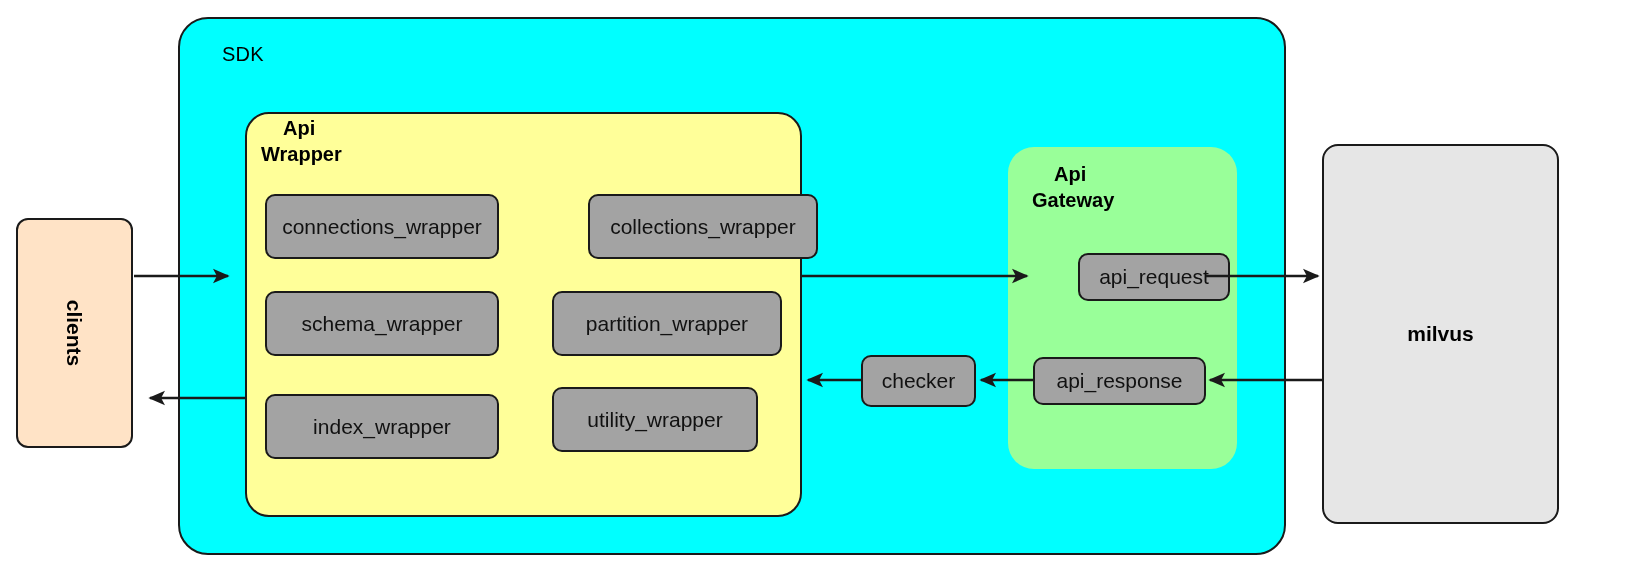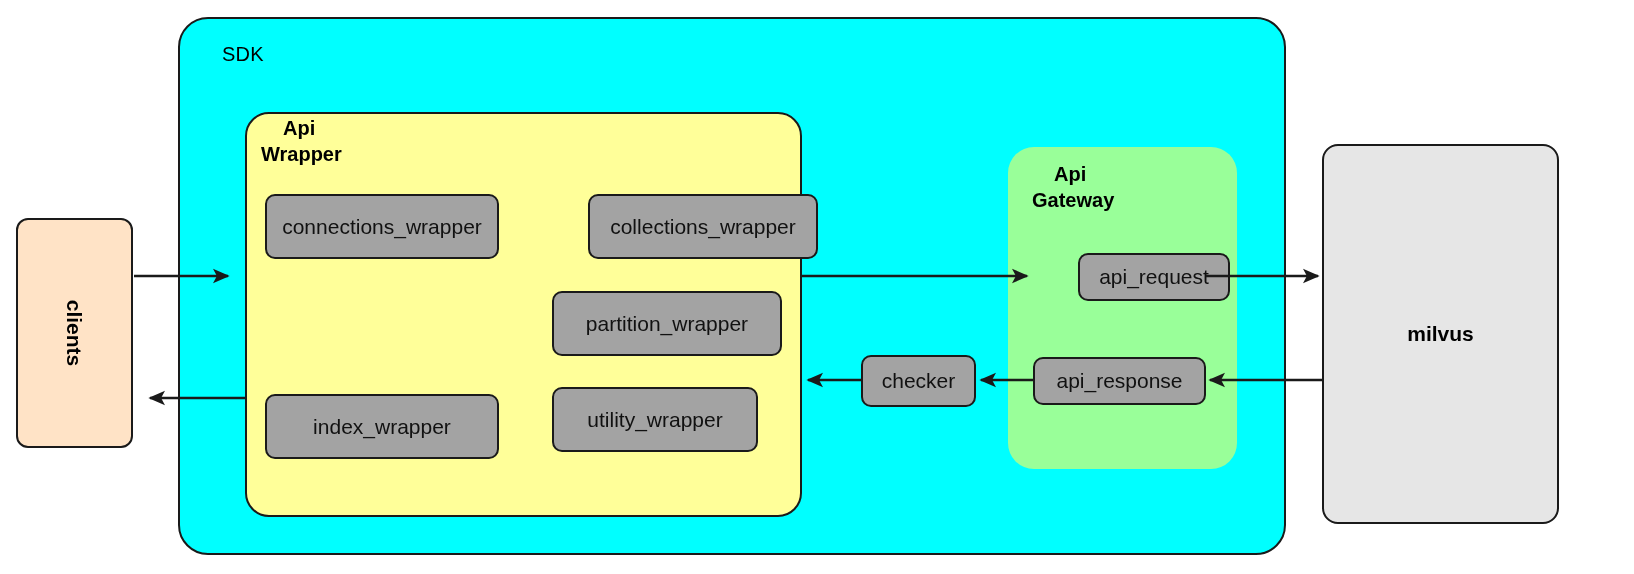--- a/index.html
+++ b/index.html
@@ -202,20 +202,21 @@
   <div class="box" id="clients-box"></div>
   <div id="clients-label">
     <span>clients</span>
   </div>
 
   <div class="box" id="milvus-box"></div>
   <div id="milvus-label">milvus</div>
 
   <div class="box leaf-box wrapper-cell" id="cell-connections">connections_wrapper</div>
   <div class="box leaf-box wrapper-cell" id="cell-collections">collections_wrapper</div>
+  <div class="box leaf-box wrapper-cell" id="cell-schema">schema_wrapper</div>
   <div class="box leaf-box wrapper-cell" id="cell-partition">partition_wrapper</div>
   <div class="box leaf-box wrapper-cell" id="cell-index">index_wrapper</div>
   <div class="box leaf-box wrapper-cell" id="cell-utility">utility_wrapper</div>
 
   <div class="box leaf-box" id="cell-checker">checker</div>
 
   <div class="box leaf-box" id="cell-api-request">api_request</div>
   <div class="box leaf-box" id="cell-api-response">api_response</div>
 
   <svg id="arrows" viewBox="0 0 1634 574">

